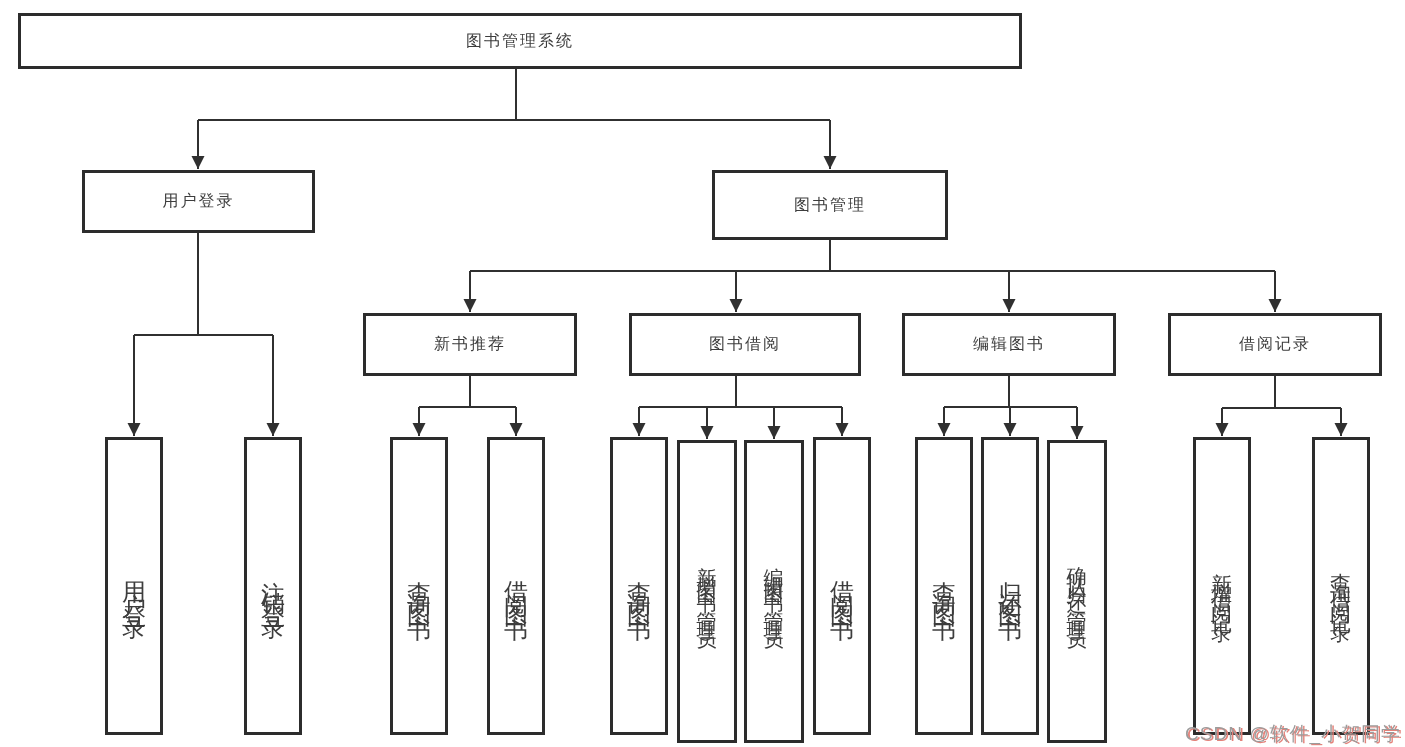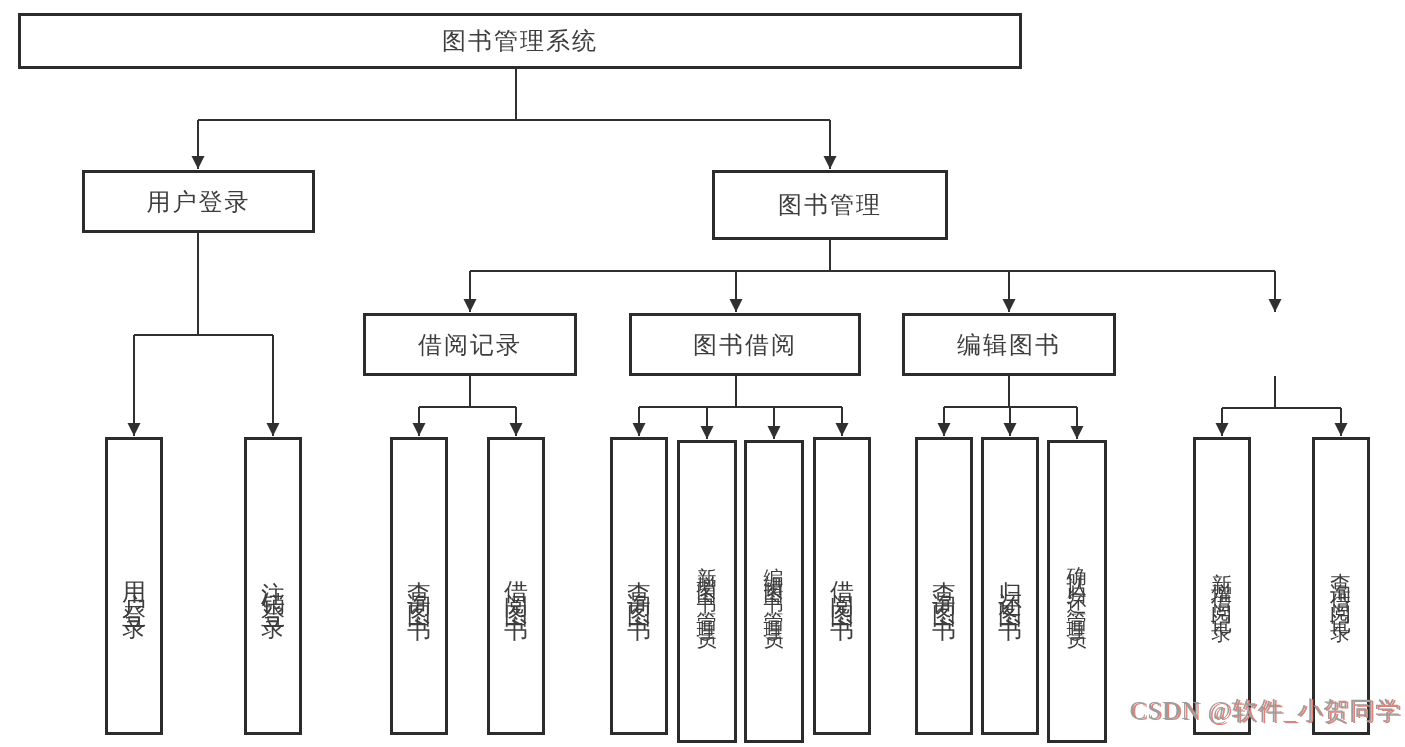--- a/index.html
+++ b/index.html
@@ -16,33 +16,32 @@
     font-family:"Liberation Sans", sans-serif;color:var(--text);overflow:hidden;
   }
   .connectors{position:absolute;left:0;top:0;}
   .ln{stroke:var(--line);stroke-width:2;fill:none;}
   .ah{fill:var(--line);stroke:none;}
   .node{
     position:absolute;box-sizing:border-box;background:#fff;
     border:3px solid var(--box-border);
     display:flex;align-items:center;justify-content:center;
   }
-  .hnode span{font-size:24px;letter-spacing:2px;white-space:nowrap;text-align:right;}
+  .hnode span{font-size:16px;letter-spacing:2px;white-space:nowrap;text-align:right;}
   .vnode .vtext{
     writing-mode:vertical-lr;text-orientation:mixed;
     font-size:24px;letter-spacing:12px;line-height:1;white-space:nowrap;
   }
   .vnode.mid .vtext{font-size:21px;letter-spacing:10px;}
   .vnode.small .vtext{font-size:20px;letter-spacing:9px;}
   .watermark{
-    position:absolute;right:4px;bottom:20px;
-    font-size:25px;letter-spacing:1px;white-space:nowrap;
+    position:absolute;right:4px;bottom:0;
+    font-size:19px;letter-spacing:1px;white-space:nowrap;
     color:var(--watermark);
     text-shadow:2px 1px 0 var(--watermark-shadow);
-    font-family:Liberation Serif, serif;
   }
 </style>
 </head>
 <body>
 
 <div class="canvas">
 
   <svg class="connectors" width="1405" height="747" viewBox="0 0 1405 747">
     <defs>
       <marker id="arrow" markerUnits="userSpaceOnUse" markerWidth="18" markerHeight="16" refX="13" refY="7" orient="auto">
@@ -84,27 +83,30 @@
   </div>
 
   <div class="node hnode" style="left:82px;top:170px;width:233px;height:63px">
     <span>用户登录</span>
   </div>
   <div class="node hnode" style="left:712px;top:170px;width:236px;height:70px">
     <span>图书管理</span>
   </div>
 
   <div class="node hnode" style="left:363px;top:313px;width:214px;height:63px">
-    <span>借阅记录</span>
+    <span>新书推荐</span>
   </div>
   <div class="node hnode" style="left:629px;top:313px;width:232px;height:63px">
     <span>图书借阅</span>
   </div>
   <div class="node hnode" style="left:902px;top:313px;width:214px;height:63px">
     <span>编辑图书</span>
+  </div>
+  <div class="node hnode" style="left:1168px;top:313px;width:214px;height:63px">
+    <span>借阅记录</span>
   </div>
 
   <div class="node vnode" style="left:105px;top:437px;width:58px;height:298px">
     <span class="vtext">用户登录</span>
   </div>
   <div class="node vnode" style="left:244px;top:437px;width:58px;height:298px">
     <span class="vtext">注销登录</span>
   </div>
 
   <div class="node vnode" style="left:390px;top:437px;width:58px;height:298px">

